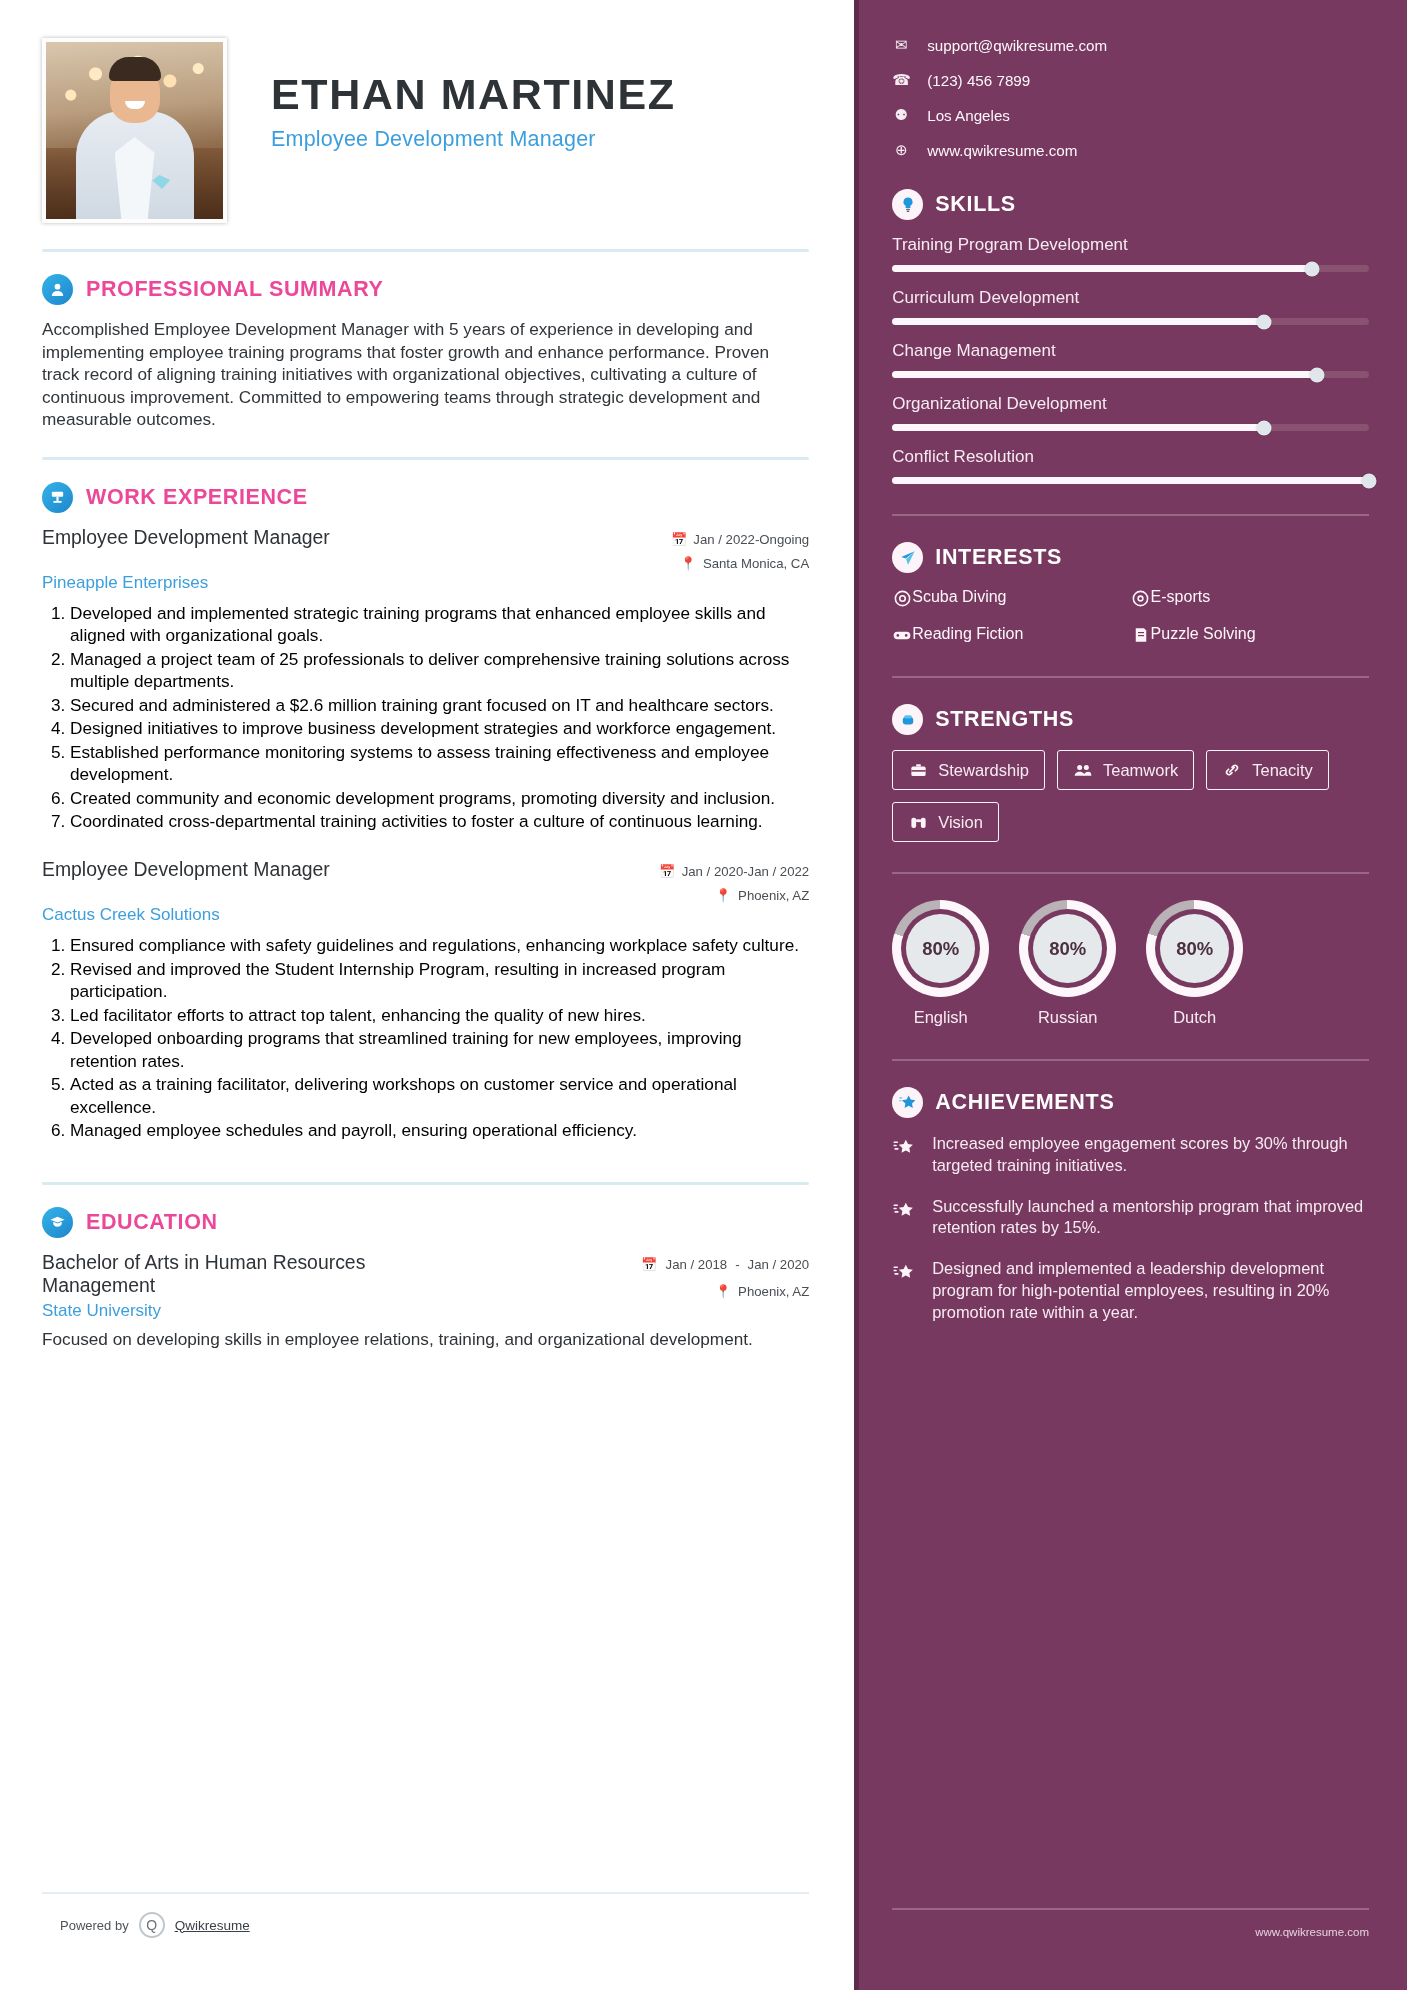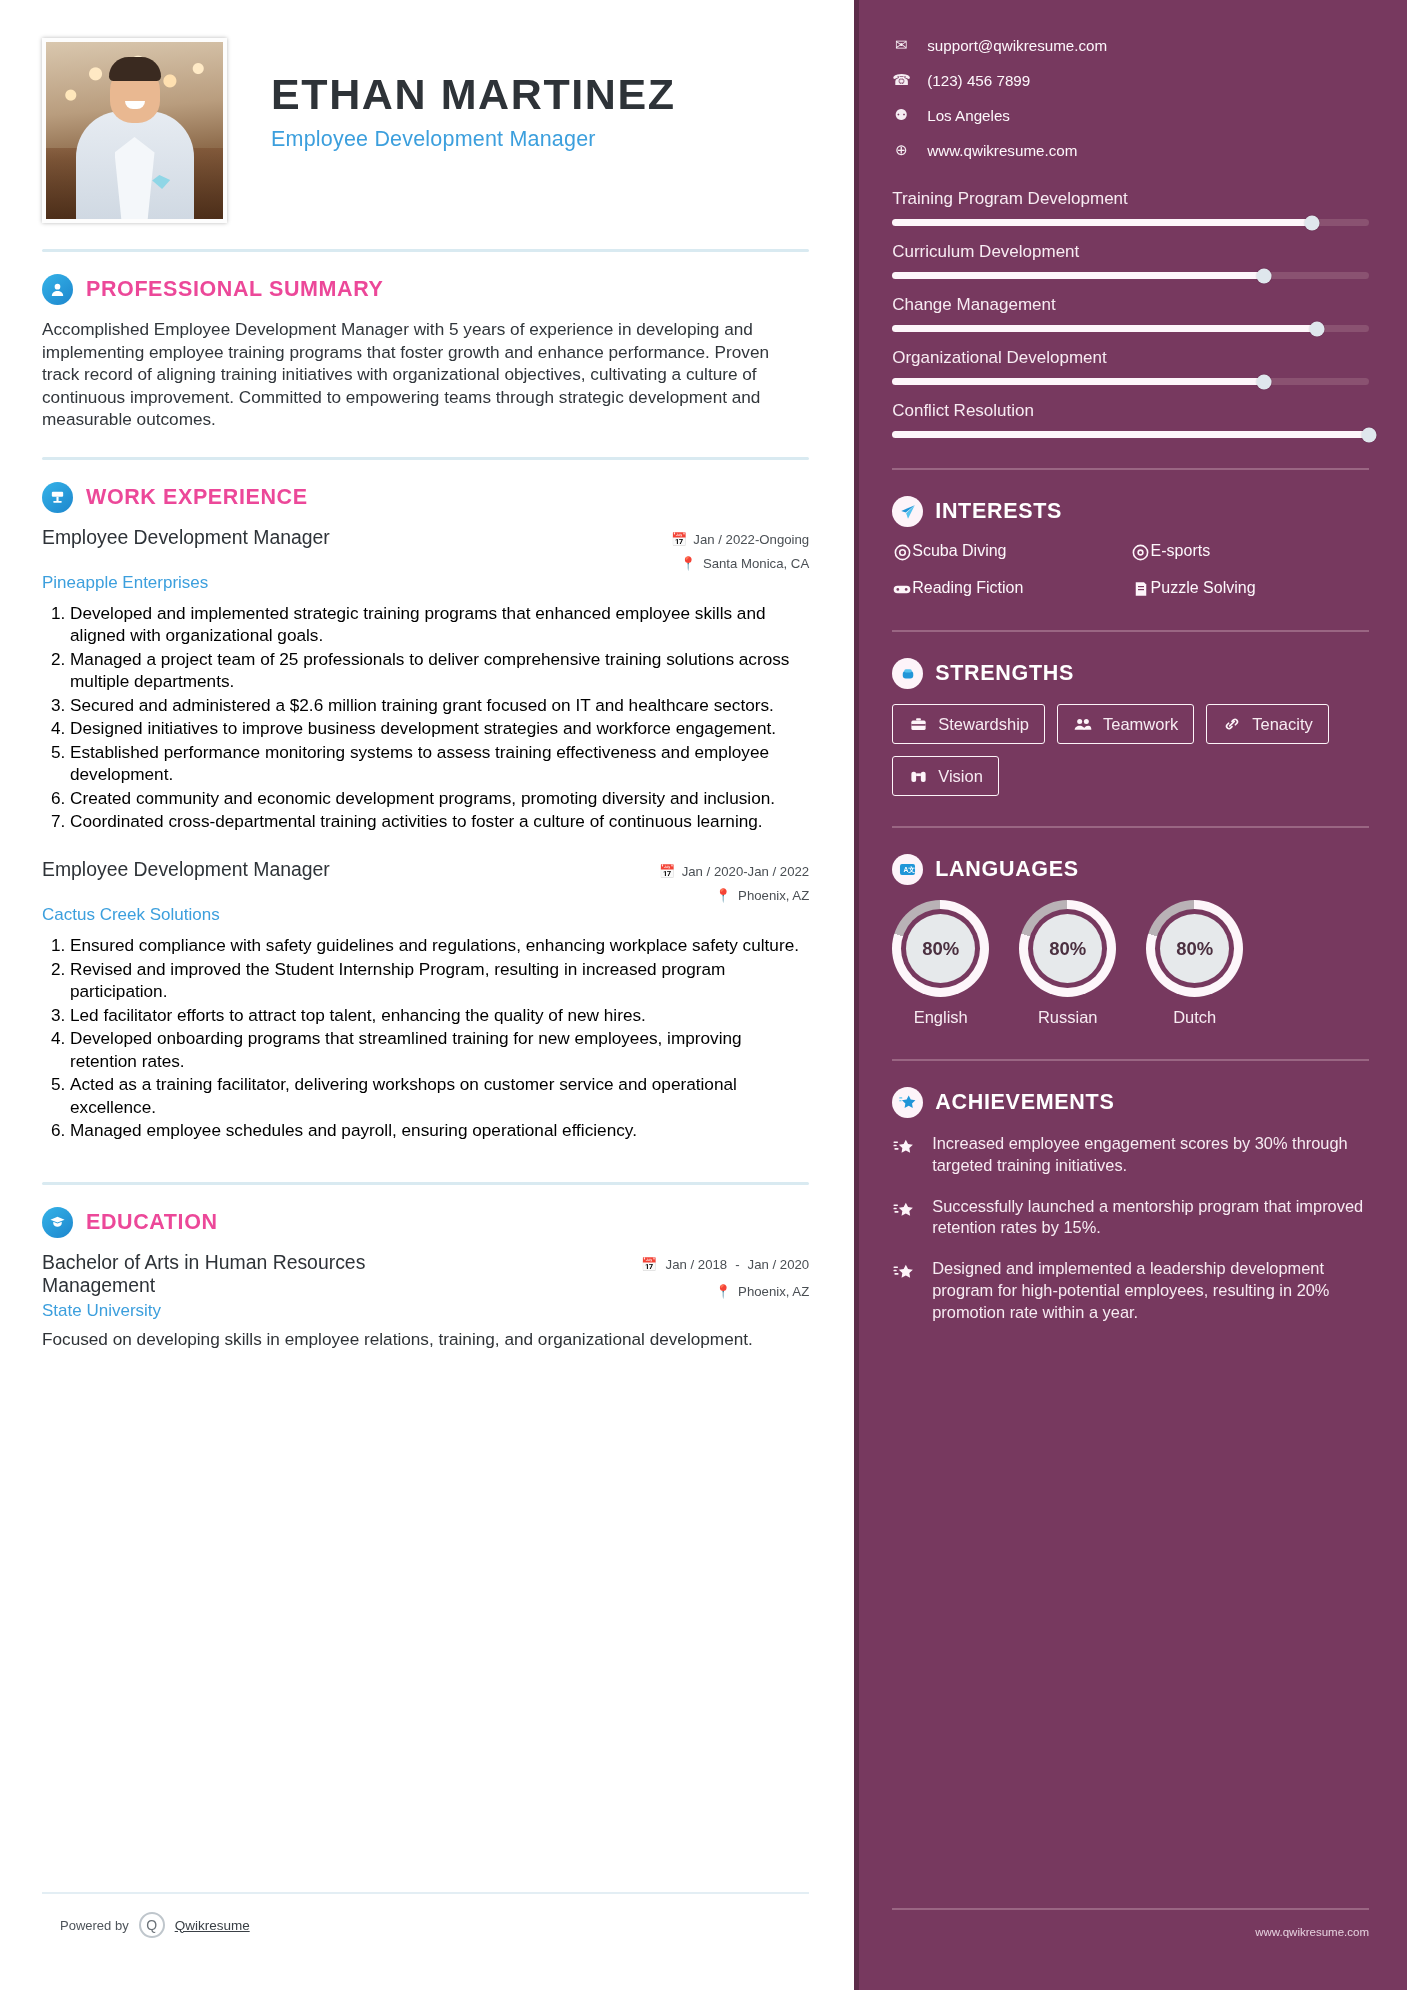--- a/index.html
+++ b/index.html
@@ -322,20 +322,30 @@
         <span class="ci">⚉</span>
         <span>Los Angeles</span>
       </div>
       <div class="crow">
         <span class="ci">⊕</span>
         <span>www.qwikresume.com</span>
       </div>
     </div>
 
     <div class="rsec" style="margin-top:30px">
+      <div class="rsec-head">
+        <span class="ric">
+          <svg width="18" height="18" viewBox="0 0 24 24">
+              <path fill="#2196d8" d="M12 2a6 6 0 00-3.2 11.1V16h6.4v-2.9A6 6 0 0012 2z"></path>
+              <rect x="9.4" y="17" width="5.2" height="1.9" rx=".9" fill="#5a6b78"></rect>
+              <rect x="10.2" y="19.7" width="3.6" height="1.7" rx=".8" fill="#5a6b78"></rect>
+            </svg>
+        </span>
+        <span class="rsec-title">SKILLS</span>
+      </div>
 
       <div class="skill">
         <div class="skill-name">Training Program Development</div>
         <div class="bar">
             <div class="fill" style="width: 88%;"></div>
             <div class="knob" style="left: 88%;"></div>
           </div>
       </div>
       <div class="skill">
         <div class="skill-name">Curriculum Development</div>
@@ -474,30 +484,20 @@
               </svg>
           </span>
           <span>Vision</span>
         </div>
       </div>
     </div>
 
     <div class="rdiv" style="margin-top:30px"></div>
 
     <div class="rsec">
-      <div class="rsec-head">
-        <span class="ric">
-          <svg width="19" height="19" viewBox="0 0 24 24">
-              <rect x="2.5" y="5" width="19" height="14" rx="2.5" fill="#2196d8"></rect>
-              <text x="7" y="15.4" font-size="8.5" fill="#fff" font-family="sans-serif" font-weight="bold">A</text>
-              <text x="13" y="15.4" font-size="8.5" fill="#fff" font-family="sans-serif" font-weight="bold">文</text>
-            </svg>
-        </span>
-        <span class="rsec-title">LANGUAGES</span>
-      </div>
       <div class="lang-grid">
         <div class="lang">
           <div class="ring">
             <div class="outer" style="background: conic-gradient(rgb(253, 246, 250) 0deg, rgb(253, 246, 250) 288deg, rgb(185, 178, 182) 288deg, rgb(185, 178, 182) 360deg);"></div>
             <div class="pad"></div>
             <div class="inner">
                 <div class="core">80%</div>
               </div>
           </div>
           <div class="lang-name">English</div>

